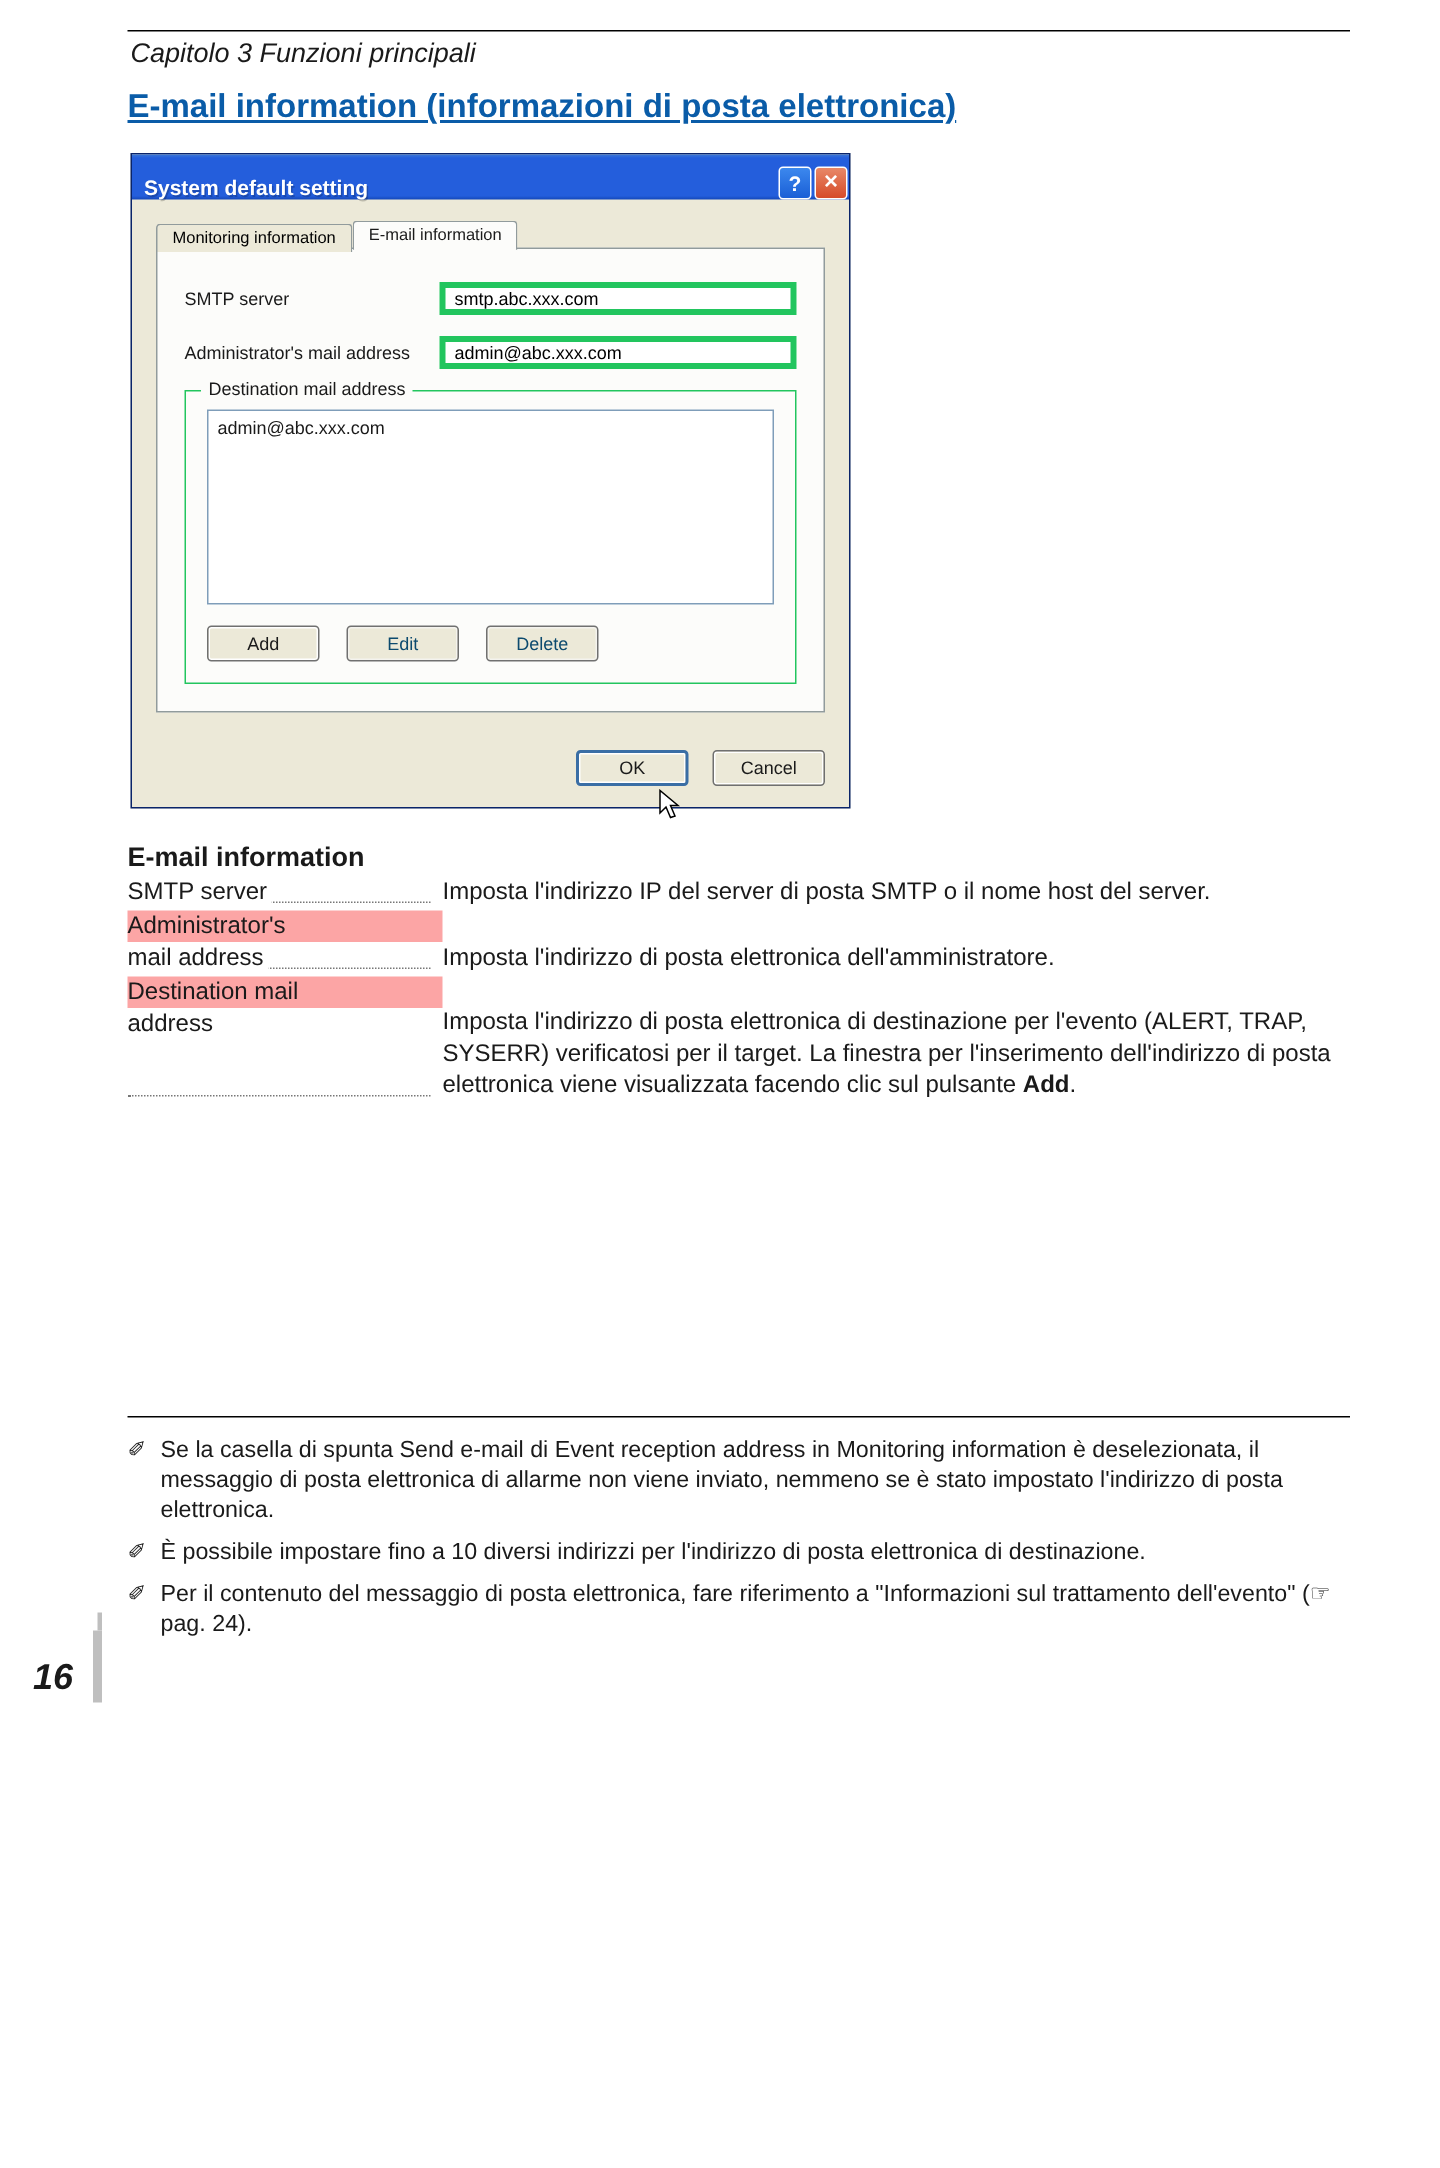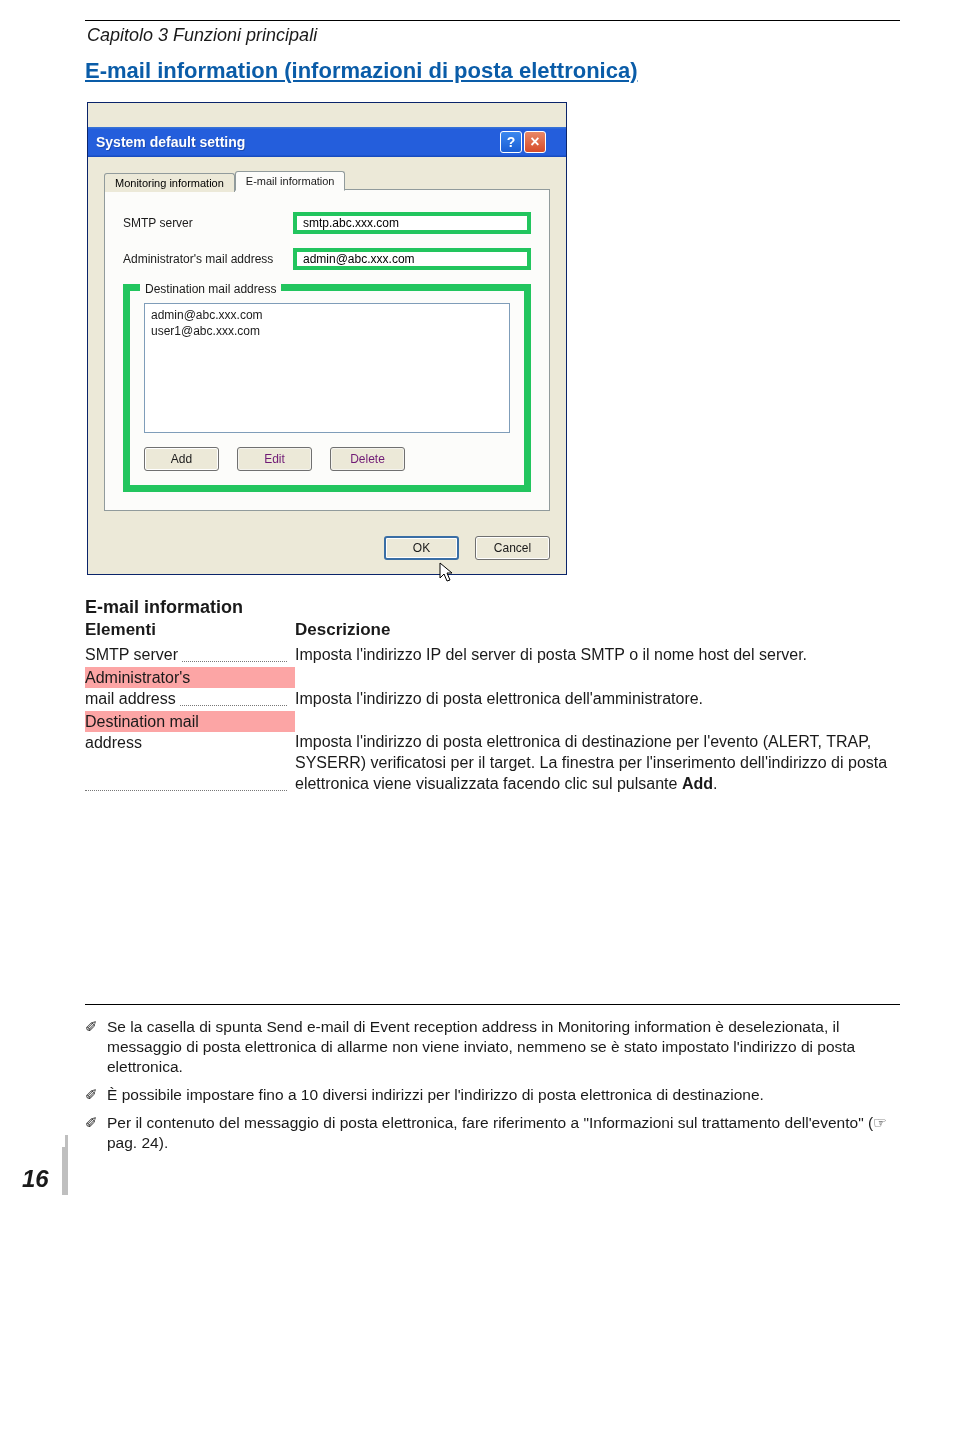--- a/index.html
+++ b/index.html
@@ -38,24 +38,23 @@
     margin-left: 2px;
     border: 1px solid #0a246a;
     background: #ece9d8;
     font-family: Tahoma, sans-serif;
     font-size: 12px;
   }
   .titlebar {
     background: linear-gradient(to bottom, #3b77d6 0%, #245edc 8%, #245edc 92%, #1447b8 100%);
     height: 30px;
     display: flex;
-    align-items: center;
-    padding: 0 20px 0 8px;
+    align-items: flex-end;
+    padding: 0 1px 0 8px;
     color: #fff;
-    margin-top: 24px;
   }
   .titlebar-text {
     font-weight: 700;
     font-size: 14px;
     flex: 1;
     text-shadow: 1px 1px 0 rgba(0,0,0,.2);
   }
   .titlebar-btn {
     width: 22px;
     height: 22px;
@@ -120,21 +119,21 @@
   .text-input {
     flex: 1;
     border: 4px solid #22c55e;
     background: #fff;
     height: 22px;
     padding: 2px 6px;
     font-size: 12px;
     font-family: Tahoma, sans-serif;
   }
   .groupbox {
-    border: 7px solid #22c55e;
+    border: 1px solid #22c55e;
     padding: 12px 14px 14px 14px;
     margin-top: 10px;
     position: relative;
   }
   .groupbox-title {
     position: absolute;
     top: -9px;
     left: 10px;
     background: #fcfcfa;
     padding: 0 5px;
@@ -162,21 +161,21 @@
     background: #ece9d8;
     border: 1px solid #707070;
     border-radius: 3px;
     font-size: 12px;
     font-family: Tahoma, sans-serif;
     box-shadow: inset 0 0 0 1px #fff;
     text-align: center;
     line-height: 22px;
     display: inline-block;
   }
-  .btn.disabled { color: #701a75; box-shadow: inset 0 0 0 1px #f4f3ee; }
+  .btn.disabled { color: #0c4a6e; box-shadow: inset 0 0 0 1px #f4f3ee; }
 
   .dialog-footer {
     display: flex;
     justify-content: flex-end;
     gap: 8px;
     padding: 6px 16px 14px 16px;
     align-items: center;
   }
   .btn.ok-btn {
     border: 2px solid #3a6ea5;
@@ -298,21 +297,20 @@
           <input class="text-input" value="smtp.abc.xxx.com" style="">
         </div>
         <div class="field-row">
           <span class="field-label">Administrator's mail address</span>
           <input class="text-input" value="admin@abc.xxx.com" style="">
         </div>
         <div class="groupbox">
           <span class="groupbox-title">Destination mail address</span>
           <div class="listbox">
             <div class="listbox-item">admin@abc.xxx.com</div>
-            <div class="listbox-item">user1@abc.xxx.com</div>
           </div>
           <div class="btn-row">
             <span class="btn">Add</span>
             <span class="btn disabled">Edit</span>
             <span class="btn disabled">Delete</span>
           </div>
         </div>
       </div>
     </div>
     <div class="dialog-footer">
@@ -321,24 +319,20 @@
         <svg viewBox="0 0 16 22">
             <path d="M1 1 L1 16 L5 12 L8 19 L11 18 L8 11 L13 11 Z" fill="#fff" stroke="#000" stroke-width="1"></path>
           </svg>
       </span>
       <span class="btn">Cancel</span>
     </div>
   </div>
 
   <div class="info-block">
     <div class="sub-title">E-mail information</div>
-    <div class="col-headers">
-      <div class="col-el">Elementi</div>
-      <div>Descrizione</div>
-    </div>
 
     <div class="def-row">
       <div class="def-term">
         <span class="t">SMTP server</span><span class="dots"></span>
       </div>
       <div class="def-desc">Imposta l'indirizzo IP del server di posta SMTP o il nome host del server.</div>
     </div>
 
     <div class="def-row">
       <div class="def-term multiline-term">

